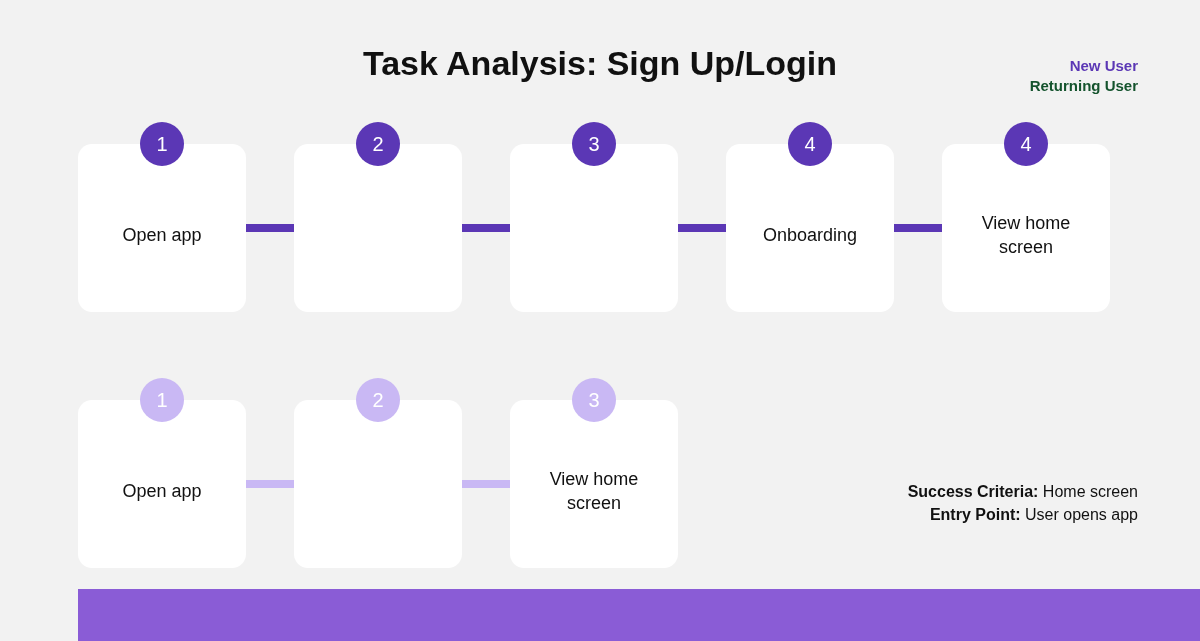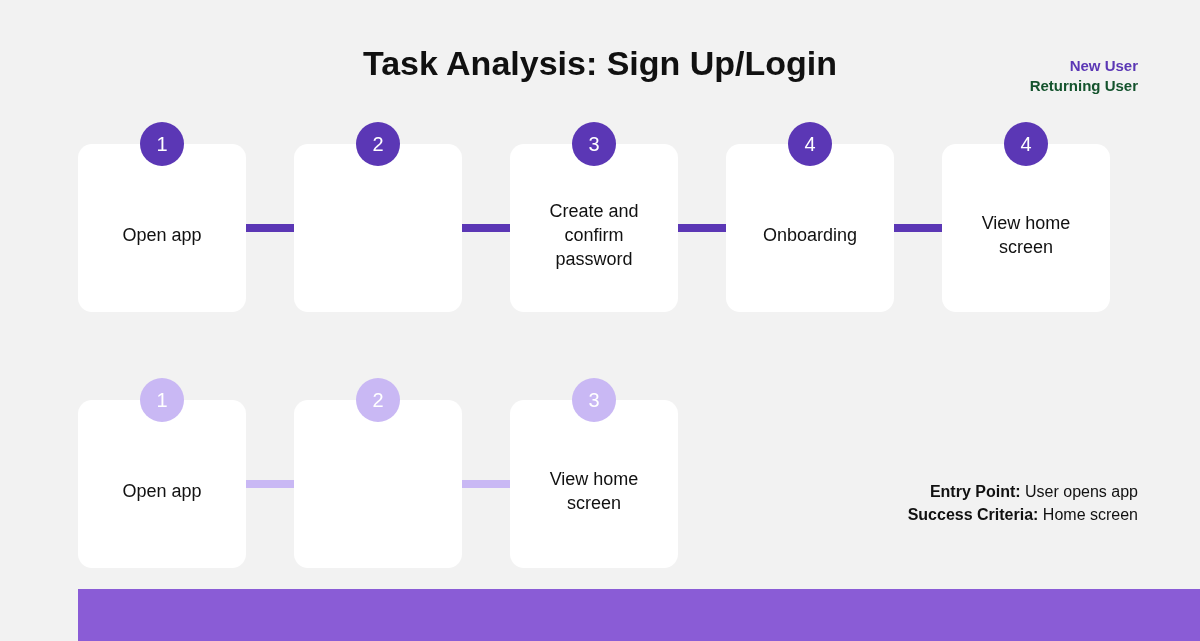--- a/index.html
+++ b/index.html
@@ -121,21 +121,20 @@
     <div class="badge dark">1</div>
     <div class="card-text">Open app</div>
   </div>
   <div class="connector dark"></div>
   <div class="card">
     <div class="badge dark">2</div>
   </div>
   <div class="connector dark"></div>
   <div class="card">
     <div class="badge dark">3</div>
-    <div class="card-text">Create and confirm password</div>
   </div>
   <div class="connector dark"></div>
   <div class="card">
     <div class="badge dark">4</div>
     <div class="card-text">Onboarding</div>
   </div>
   <div class="connector dark"></div>
   <div class="card">
     <div class="badge dark">4</div>
     <div class="card-text">View home screen</div>
@@ -153,20 +152,20 @@
   </div>
   <div class="connector light"></div>
   <div class="card">
     <div class="badge light">3</div>
     <div class="card-text">View home screen</div>
   </div>
 </div>
 
 <div class="notes">
   <div>
-    <b>Entry Point:</b><span> User opens app</span>
+    <b>Success Criteria:</b><span> Home screen</span>
   </div>
   <div>
-    <b>Success Criteria:</b><span> Home screen</span>
+    <b>Entry Point:</b><span> User opens app</span>
   </div>
 </div>
 
 <div class="footer-bar"></div>
 
 </body></html>

